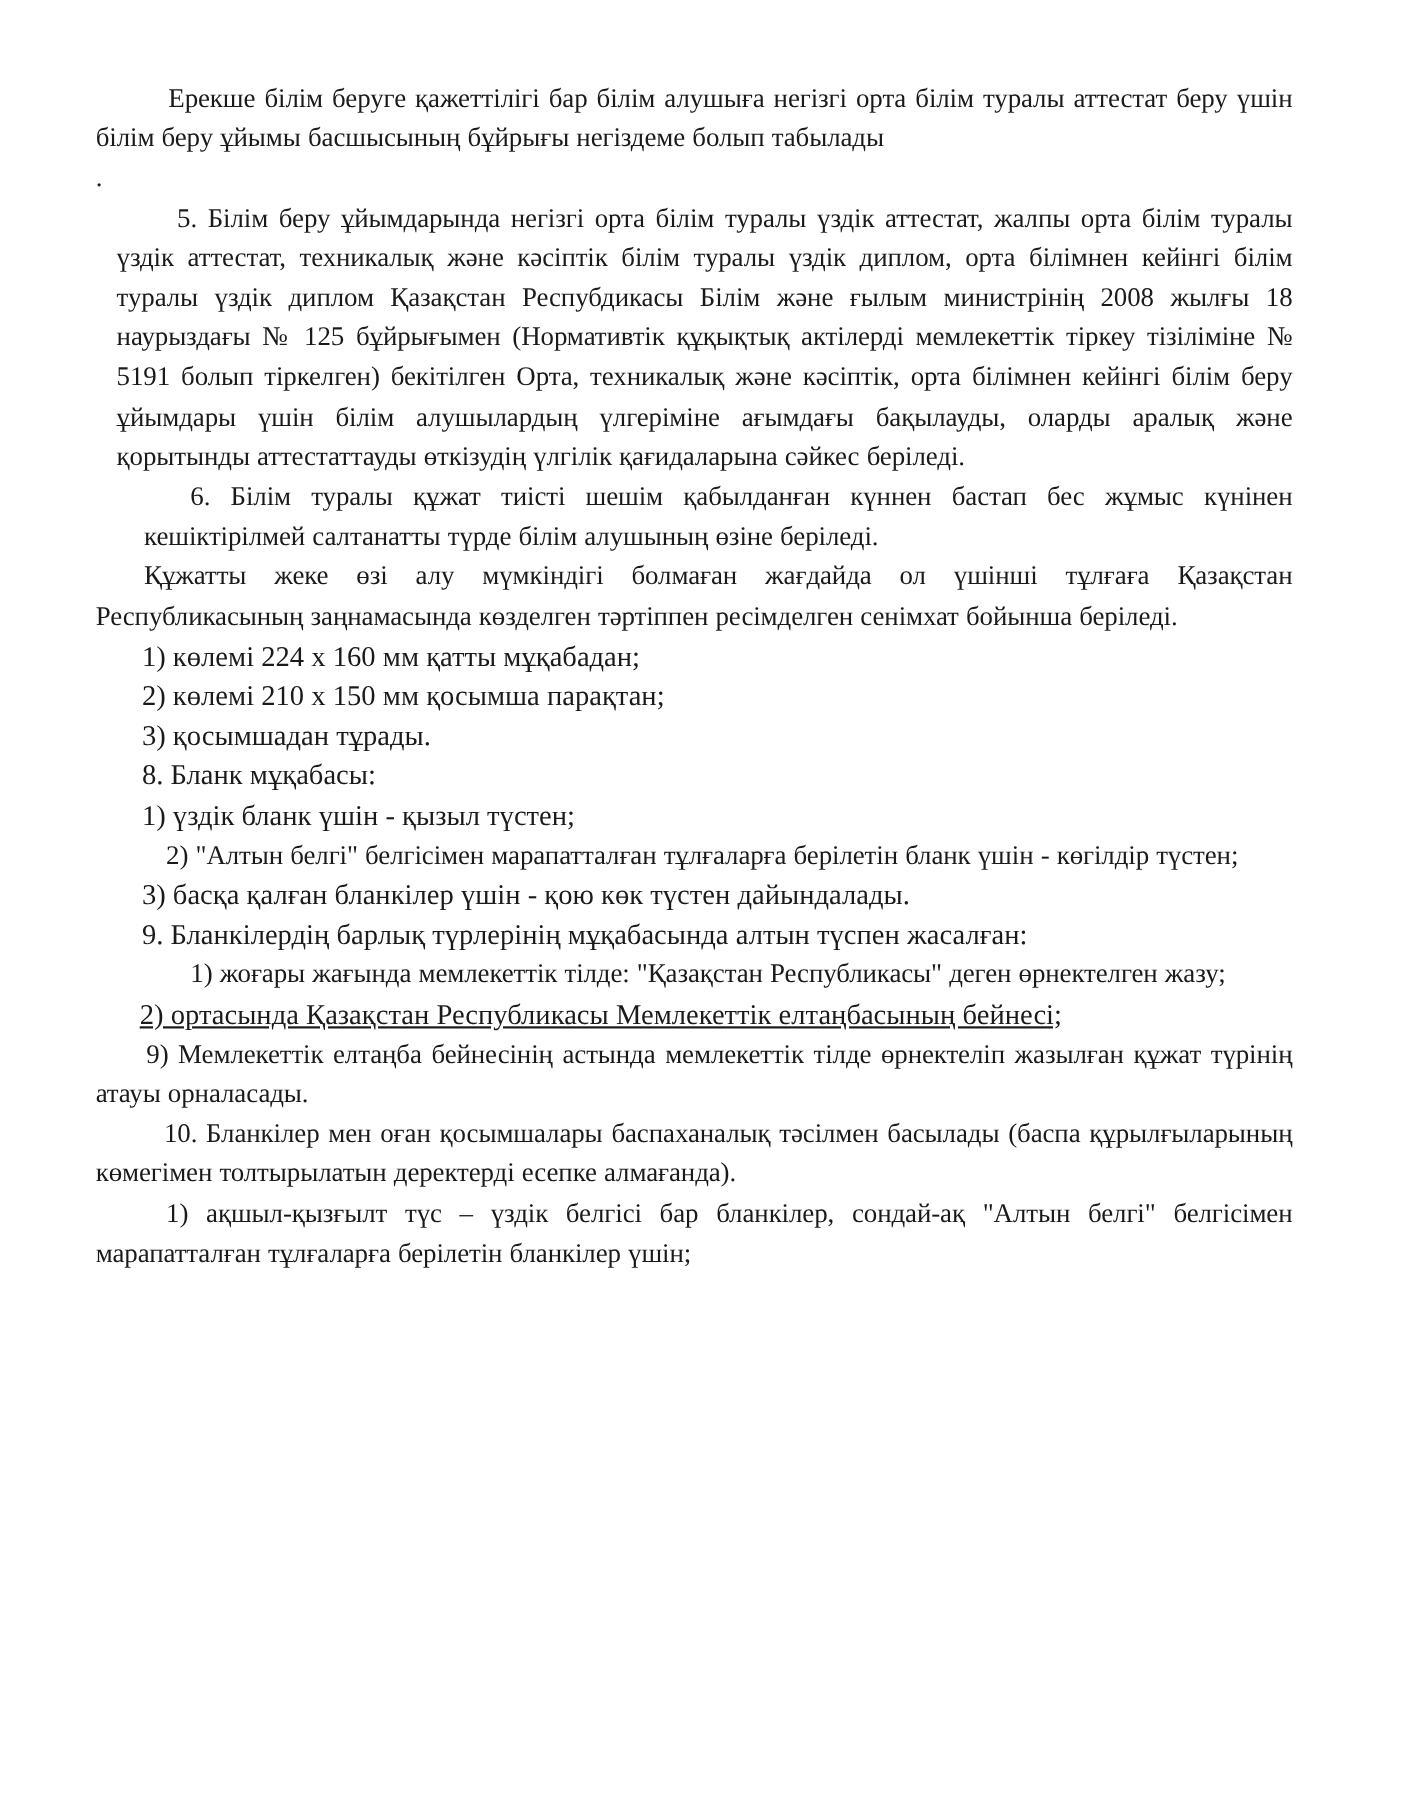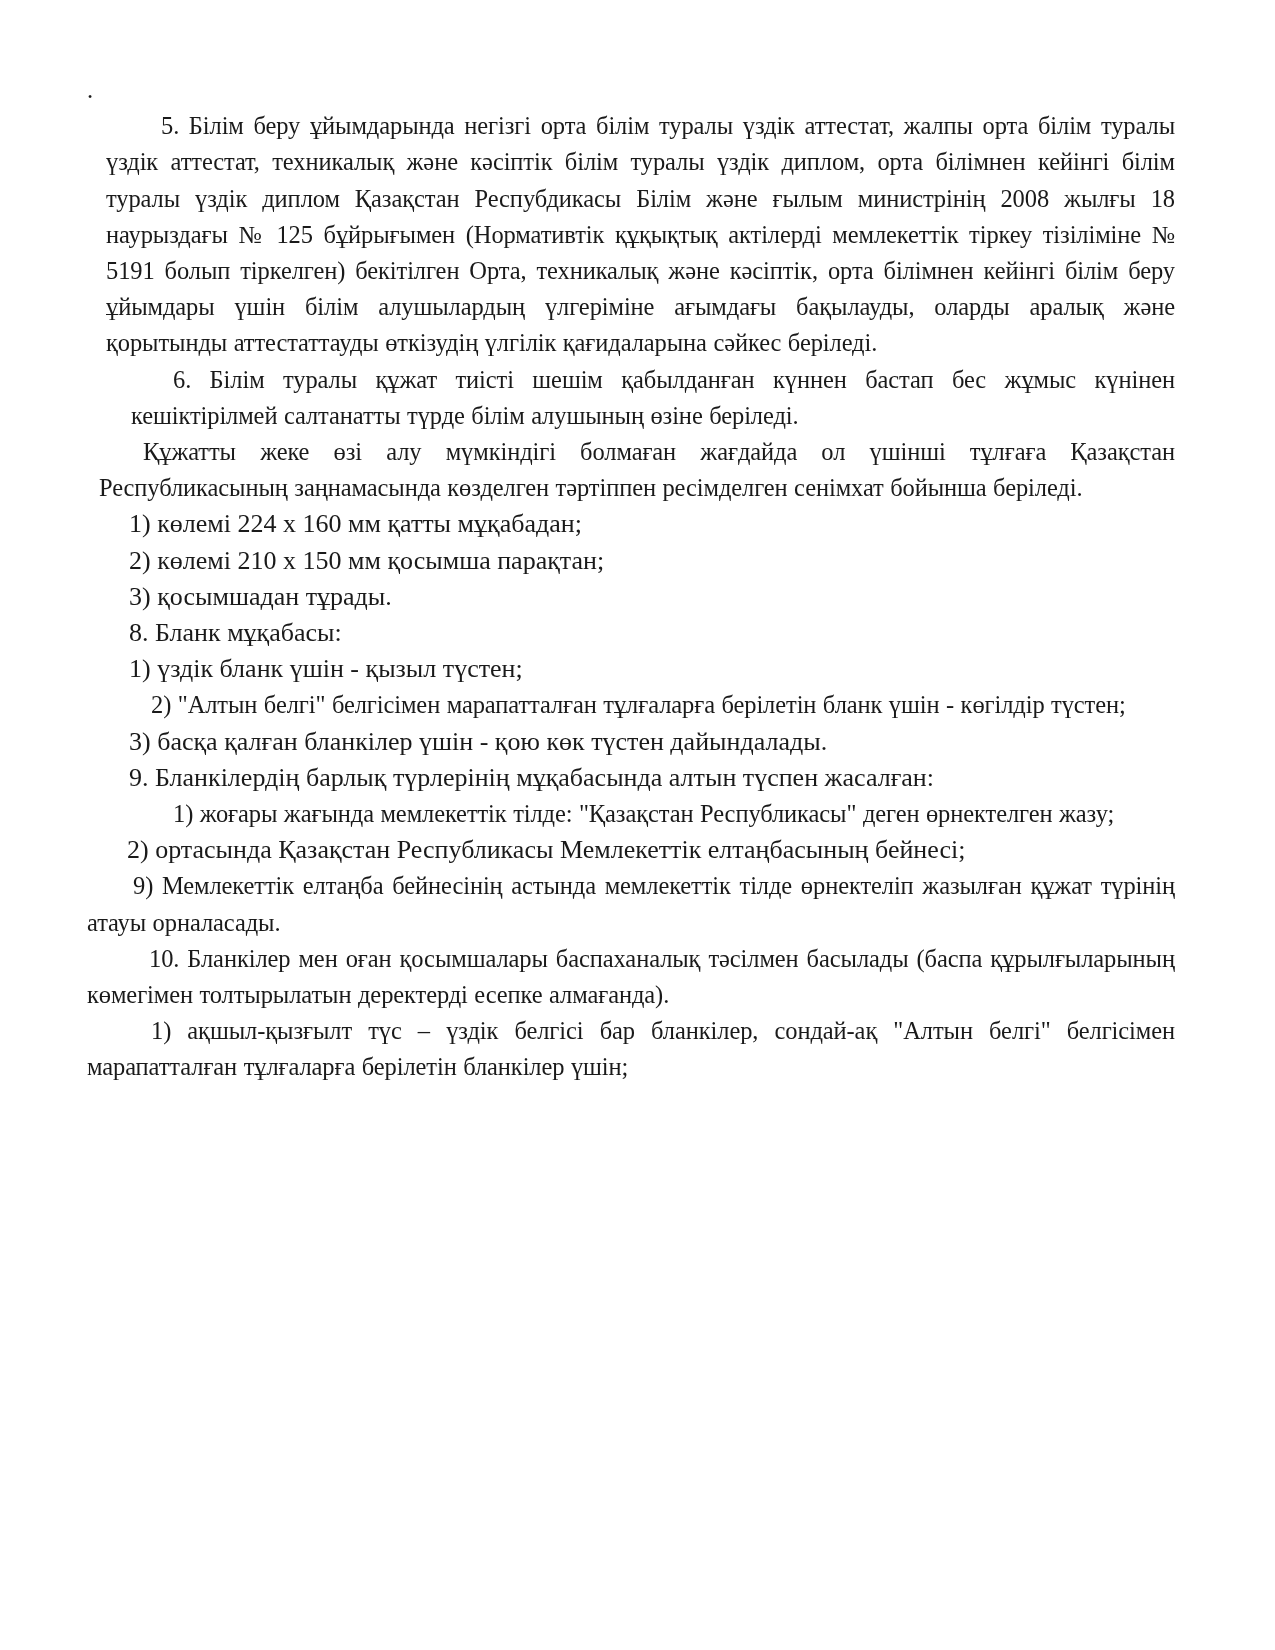--- a/index.html
+++ b/index.html
@@ -25,42 +25,43 @@
       font-size: 24.5px;
       line-height: 36.2px;
       text-align: justify;
       text-align-last: left;
       margin: 0;
       word-spacing: 0.5px;
       letter-spacing: -0.1px;
     }
     .ind-lg { text-indent: 66px; }
     .ind-md { text-indent: 55px; margin-left: 19px; }
-    .ind-sm { text-indent: 44px; margin-left: 12px; }
+    .ind-sm { text-indent: 44px; }
     .ind-xs { text-indent: 42px; margin-left: 44px; }
     .ind-10 { text-indent: 62px; }
     .ind-11 { text-indent: 46px; }
     .ind-s1 { text-indent: 64px; }
     .dot-line {
       font-size: 24.5px;
       line-height: 36.2px;
       margin: 0;
     }
     .list-item {
       font-size: 26px;
       line-height: 36.2px;
       margin: 0;
       padding-left: 42px;
     }
-    .list-item.w2 { padding-left: 40px; }
+    .list-item.w2 { padding-left: 40px; text-decoration: underline; }
   </style>
 </head>
 <body>
 
 <div class="page">
+  <p class="p ind-lg">Ерекше білім беруге қажеттілігі бар білім алушыға негізгі орта білім туралы аттестат беру үшін білім беру ұйымы басшысының бұйрығы негіздеме болып табылады</p>
   <p class="dot-line">.</p>
   <p class="p ind-md">5. Білім беру ұйымдарында негізгі орта білім туралы үздік аттестат, жалпы орта білім туралы үздік аттестат, техникалық және кәсіптік білім туралы үздік диплом, орта білімнен кейінгі білім туралы үздік диплом Қазақстан Респубдикасы Білім және ғылым министрінің 2008 жылғы 18 наурыздағы № 125 бұйрығымен (Нормативтік құқықтық актілерді мемлекеттік тіркеу тізіліміне № 5191 болып тіркелген) бекітілген Орта, техникалық және кәсіптік, орта білімнен кейінгі білім беру ұйымдары үшін білім алушылардың үлгеріміне ағымдағы бақылауды, оларды аралық және қорытынды аттестаттауды өткізудің үлгілік қағидаларына сәйкес беріледі.</p>
   <p class="p ind-xs">6. Білім туралы құжат тиісті шешім қабылданған күннен бастап бес жұмыс күнінен кешіктірілмей салтанатты түрде білім алушының өзіне беріледі.</p>
   <p class="p ind-sm">Құжатты жеке өзі алу мүмкіндігі болмаған жағдайда ол үшінші тұлғаға Қазақстан Республикасының заңнамасында көзделген тәртіппен ресімделген сенімхат бойынша беріледі.</p>
   <p class="list-item">1) көлемі 224 х 160 мм қатты мұқабадан;</p>
   <p class="list-item">2) көлемі 210 х 150 мм қосымша парақтан;</p>
   <p class="list-item">3) қосымшадан тұрады.</p>
   <p class="list-item">8. Бланк мұқабасы:</p>
   <p class="list-item">1) үздік бланк үшін - қызыл түстен;</p>
   <p class="p ind-s1">2) "Алтын белгі" белгісімен марапатталған тұлғаларға берілетін бланк үшін - көгілдір түстен;</p>

